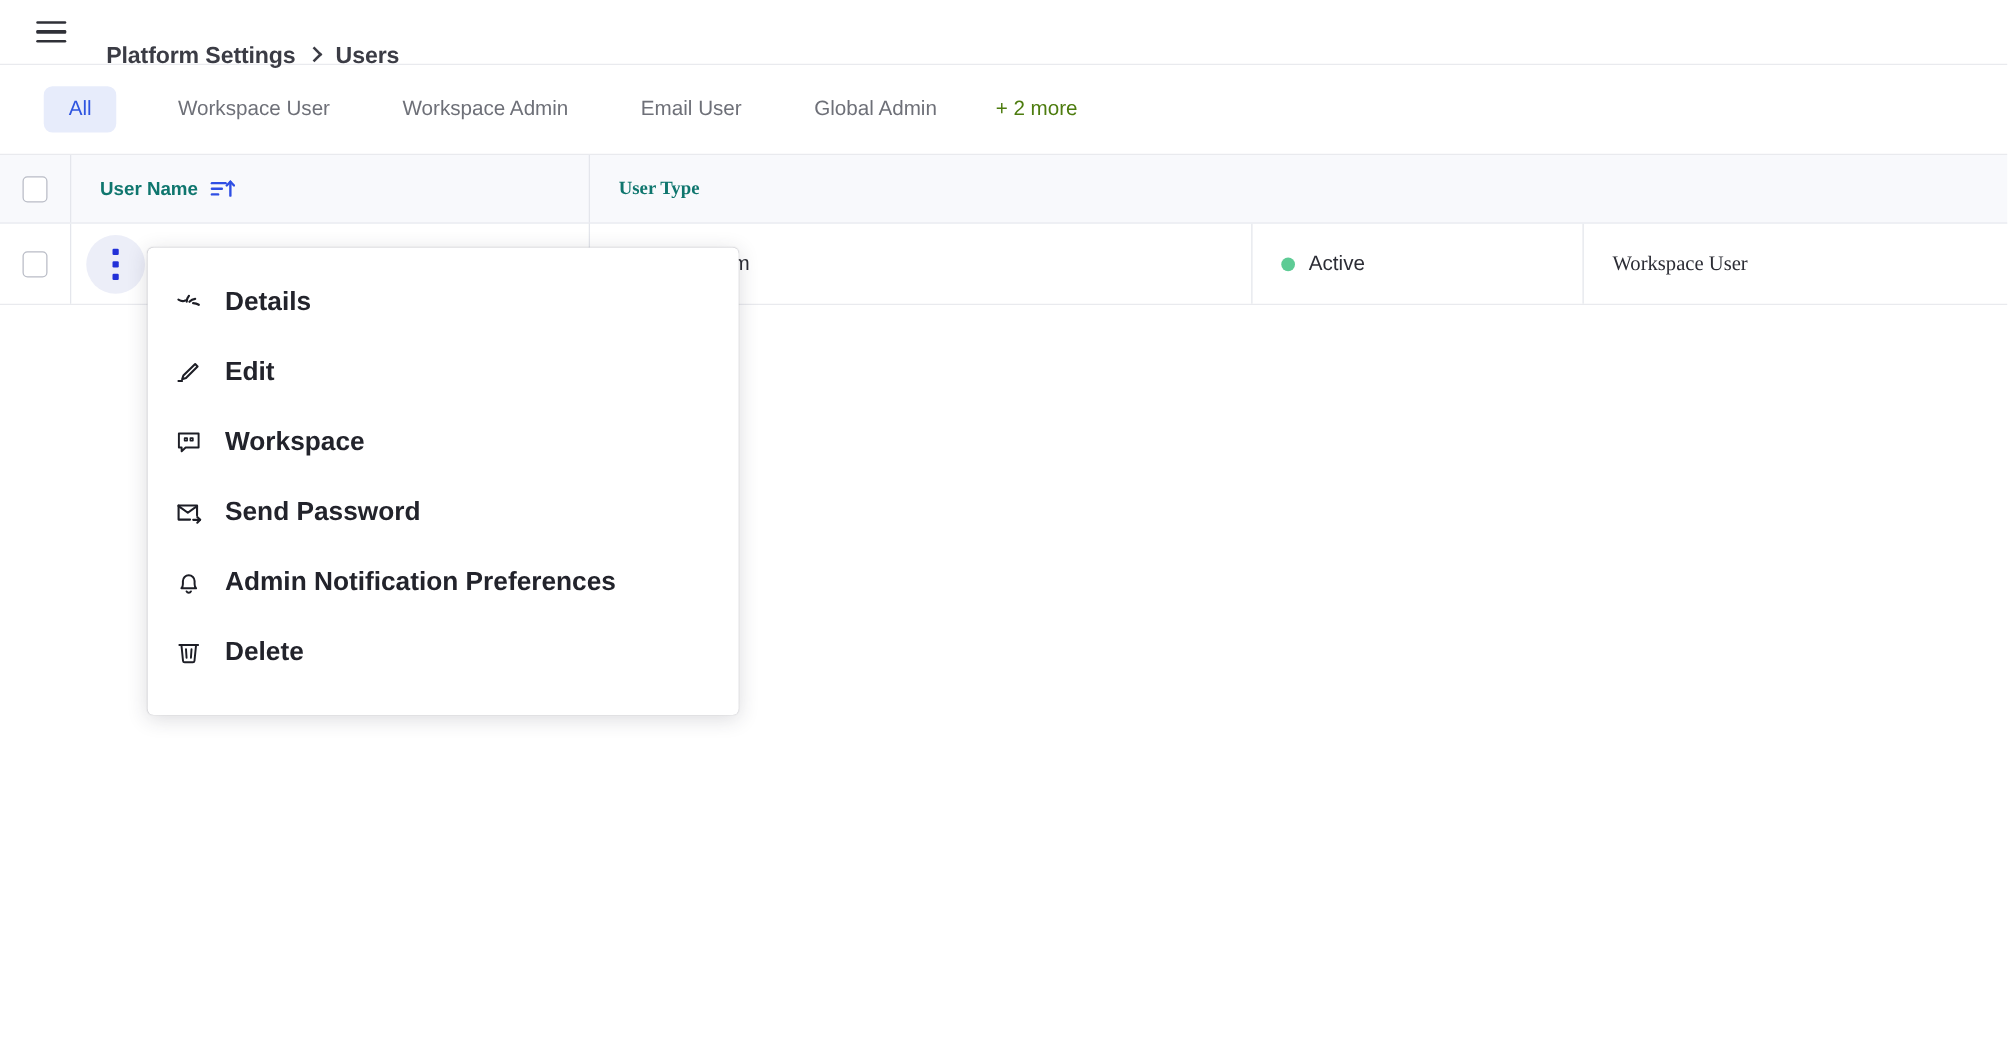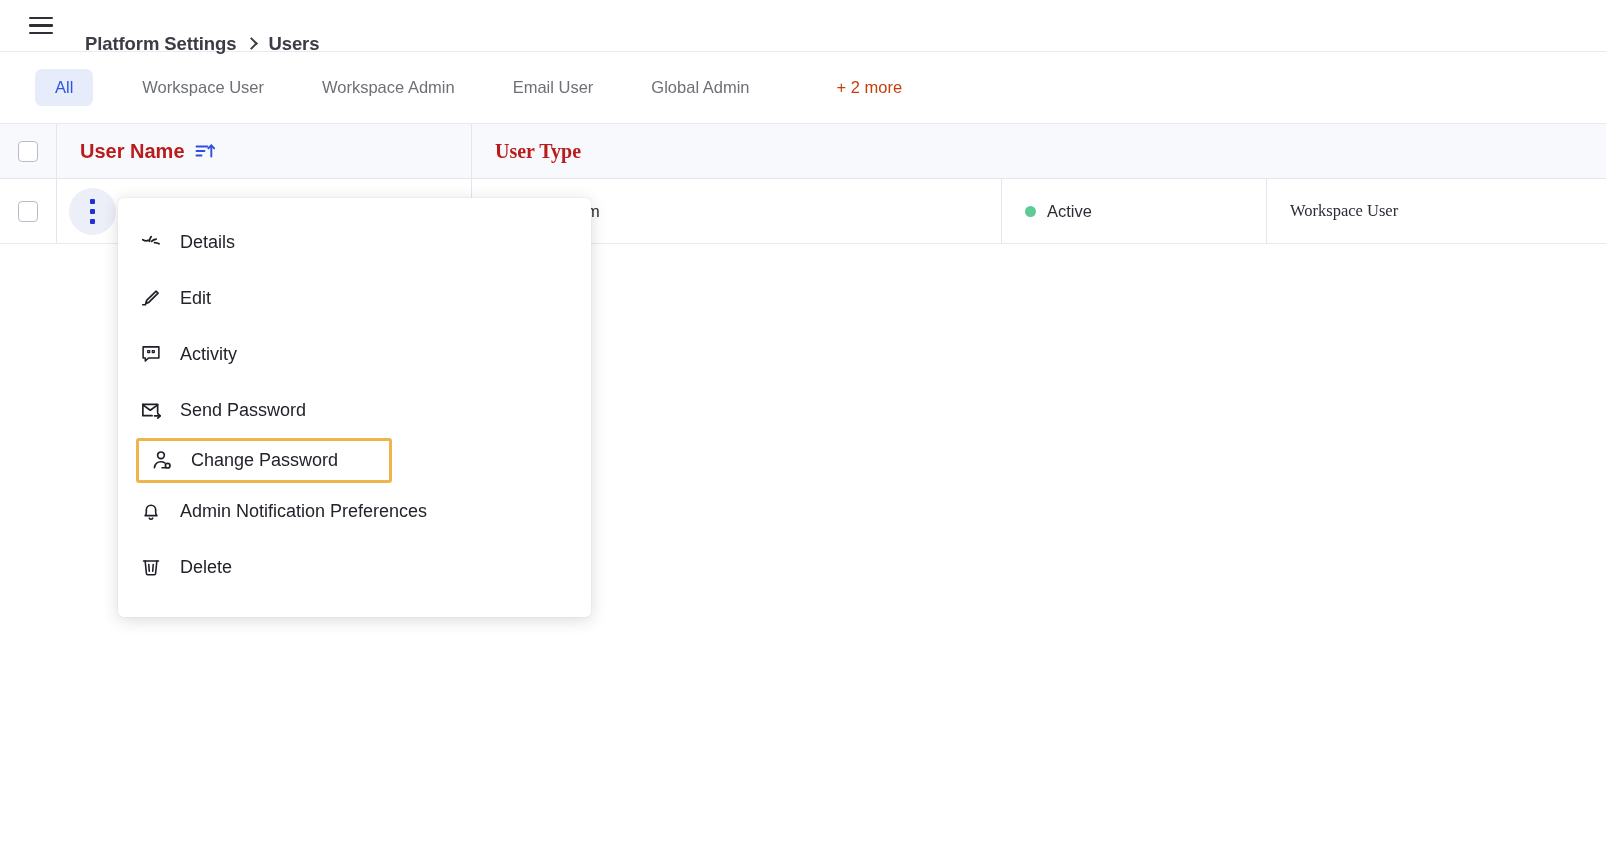--- a/index.html
+++ b/index.html
@@ -80,24 +80,23 @@
     cursor: pointer;
     margin-right: 24px;
   }
   .tab.active {
     background: #e7ecfb;
     color: #2f55e0;
     padding: 9px 20px;
     margin-right: 32px;
   }
   .tab.more {
-    color: #c2410c;
+    color: #4d7c0f;
     margin-right: 0;
     padding-left: 6px;
-    margin-left: 40px;
   }
 
   
   .table { width: 100%; }
   .thead {
     display: flex;
     height: 55px;
     background: #f8f9fc;
     border-bottom: 1px solid #e4e6ec;
     position: relative;
@@ -119,23 +118,23 @@
   }
   .col-name  { width: 415px; flex: 0 0 415px; border-right: 1px solid #e4e6ec; }
   .col-email { width: 530px; flex: 0 0 530px; border-right: 1px solid #e4e6ec; }
   .col-status{ width: 265px; flex: 0 0 265px; border-right: 1px solid #e4e6ec; }
   .col-type  { flex: 1 1 auto; font-family: Liberation Serif, serif; }
 
   .thead .cell {
     display: flex;
     align-items: center;
     padding-left: 23px;
-    font-size: 20px;
+    font-size: 15px;
     font-weight: bold;
-    color: #b91c1c;
+    color: #0f766e;
     gap: 10px;
   }
   .tbody-row .cell {
     display: flex;
     align-items: center;
     padding-left: 23px;
     font-size: 16.5px;
     color: #2c2d35;
     gap: 11px;
   }
@@ -214,23 +213,24 @@
   }
   .menu-item .mi-icon {
     width: 26px;
     height: 26px;
     display: flex;
     align-items: center;
     justify-content: center;
     flex: 0 0 26px;
   }
   .menu-item .mi-label {
-    font-size: 18px;
+    font-size: 21px;
     color: #22232b;
     white-space: nowrap;
+    font-weight: bold;
   }
   .menu-item.highlighted {
     margin: 0 0 0 18px;
     padding-left: 2px;
     width: 256px;
     height: 45px;
     border: 3px solid #efb44c;
     border-radius: 3px;
   }
   .menu-item.highlighted .mi-icon { margin-left: 8px; }
@@ -334,47 +334,36 @@
   </div>
 
   <div class="menu-item">
     <span class="mi-icon">
       <svg width="22" height="22" viewBox="0 0 24 24" fill="none" stroke="#1d1e26" stroke-width="1.7" stroke-linejoin="round">
         <path d="M3.4 4.2h17.2v12.1H9.3l-3.5 3.4v-3.4H3.4z"></path>
         <path d="M8.4 8.2h2.2v2.2H8.4z" stroke-width="1.4"></path>
         <path d="M13.4 8.2h2.2v2.2h-2.2z" stroke-width="1.4"></path>
       </svg>
     </span>
-    <span class="mi-label">Activity</span>
+    <span class="mi-label">Workspace</span>
   </div>
 
   <div class="menu-item">
     <span class="mi-icon">
       <svg width="23" height="23" viewBox="0 0 24 24" fill="none" stroke="#1d1e26" stroke-width="1.75" stroke-linecap="round" stroke-linejoin="round">
         <path d="M3 5.6h15.4v8.1"></path>
         <path d="M3 5.6v11.8h9.6"></path>
         <path d="M3 6.1l7.7 5.6 7.7-5.6"></path>
         <line x1="15.2" y1="17.6" x2="21" y2="17.6"></line>
         <polyline points="18.6,15.2 21,17.6 18.6,20"></polyline>
       </svg>
     </span>
     <span class="mi-label">Send Password</span>
   </div>
 
-  <div class="menu-item highlighted">
-    <span class="mi-icon">
-      <svg width="23" height="23" viewBox="0 0 24 24" fill="none" stroke="#1d1e26" stroke-width="1.75" stroke-linecap="round" stroke-linejoin="round">
-        <circle cx="10.4" cy="6.6" r="3.5"></circle>
-        <path d="M3.6 19.4c.5-3.8 3.4-6.1 6.8-6.1 1.5 0 2.9.4 4 1.2"></path>
-        <circle cx="17.4" cy="17.4" r="2.4"></circle>
-        <line x1="15" y1="19.6" x2="11.6" y2="19.6"></line>
-      </svg>
-    </span>
-    <span class="mi-label">Change Password</span>
-  </div>
 
   <div class="menu-item">
     <span class="mi-icon">
       <svg width="22" height="22" viewBox="0 0 24 24" fill="none" stroke="#1d1e26" stroke-width="1.75" stroke-linecap="round" stroke-linejoin="round">
         <path d="M5.6 17.1c1.1-1 1.3-2.3 1.3-3.8v-2.5a5.1 5.1 0 0 1 10.2 0v2.5c0 1.5.2 2.8 1.3 3.8z"></path>
         <path d="M10.1 19.8a2.1 2.1 0 0 0 3.8 0"></path>
       </svg>
     </span>
     <span class="mi-label">Admin Notification Preferences</span>
   </div>

